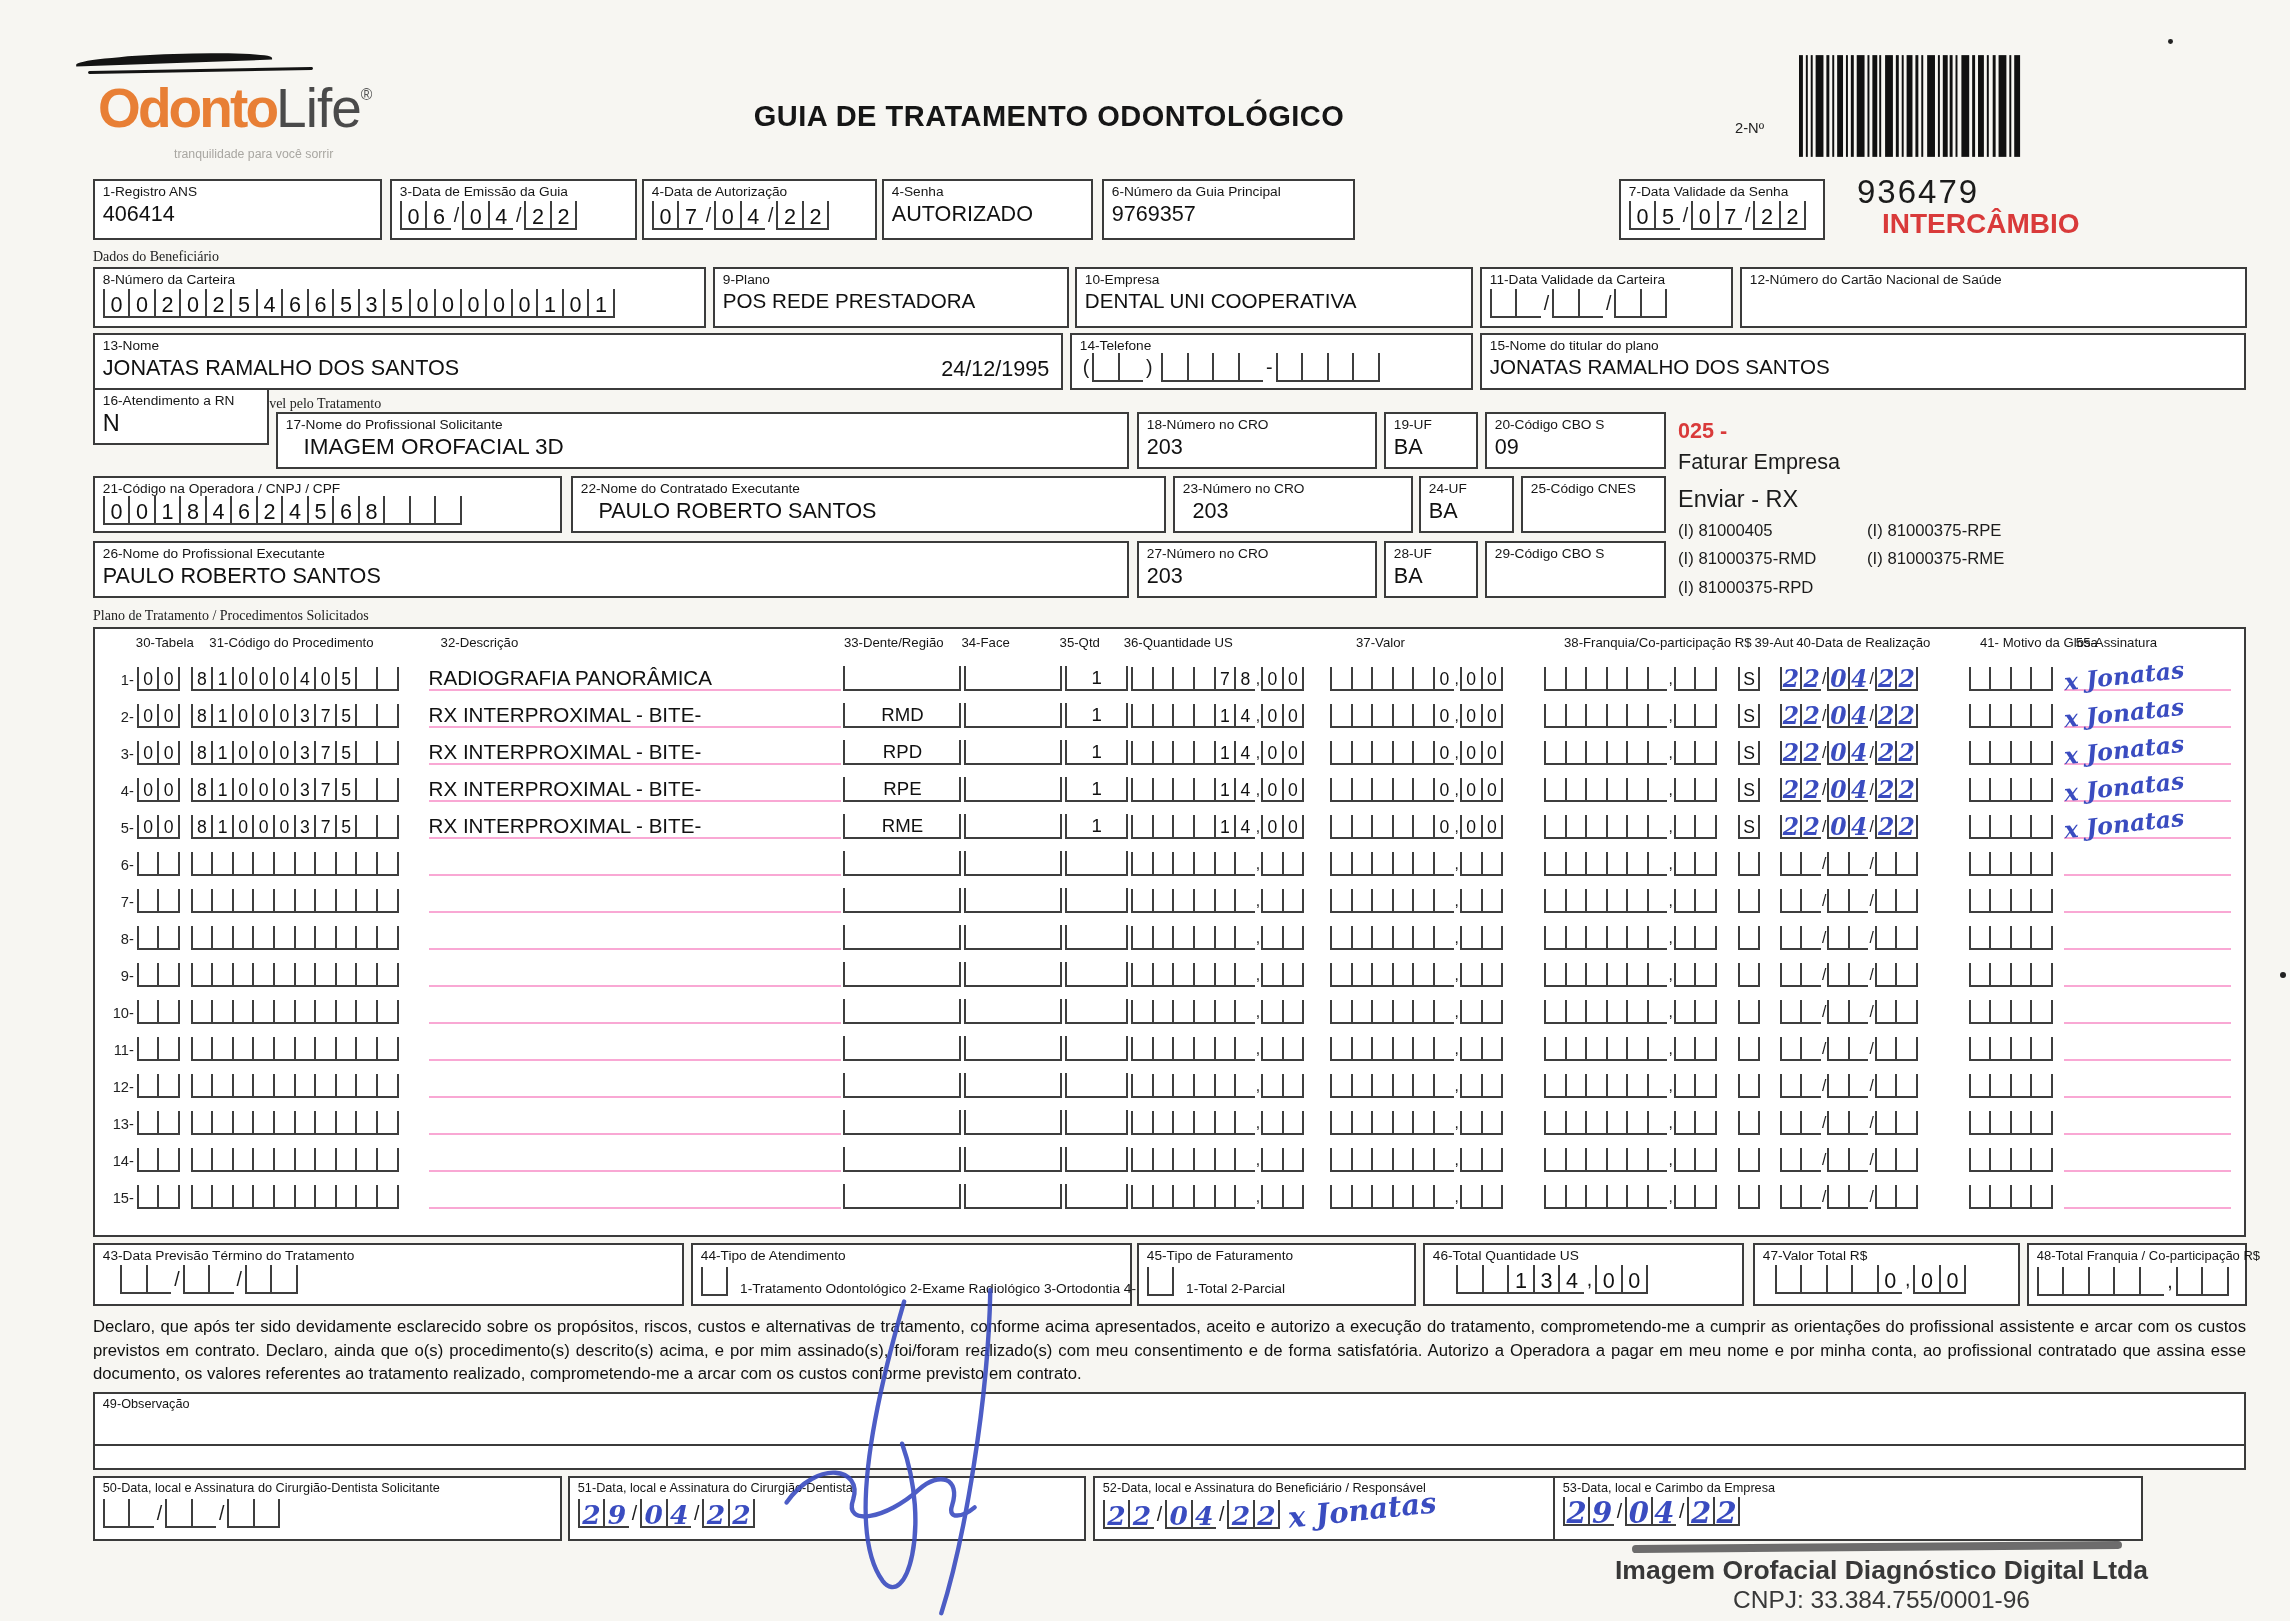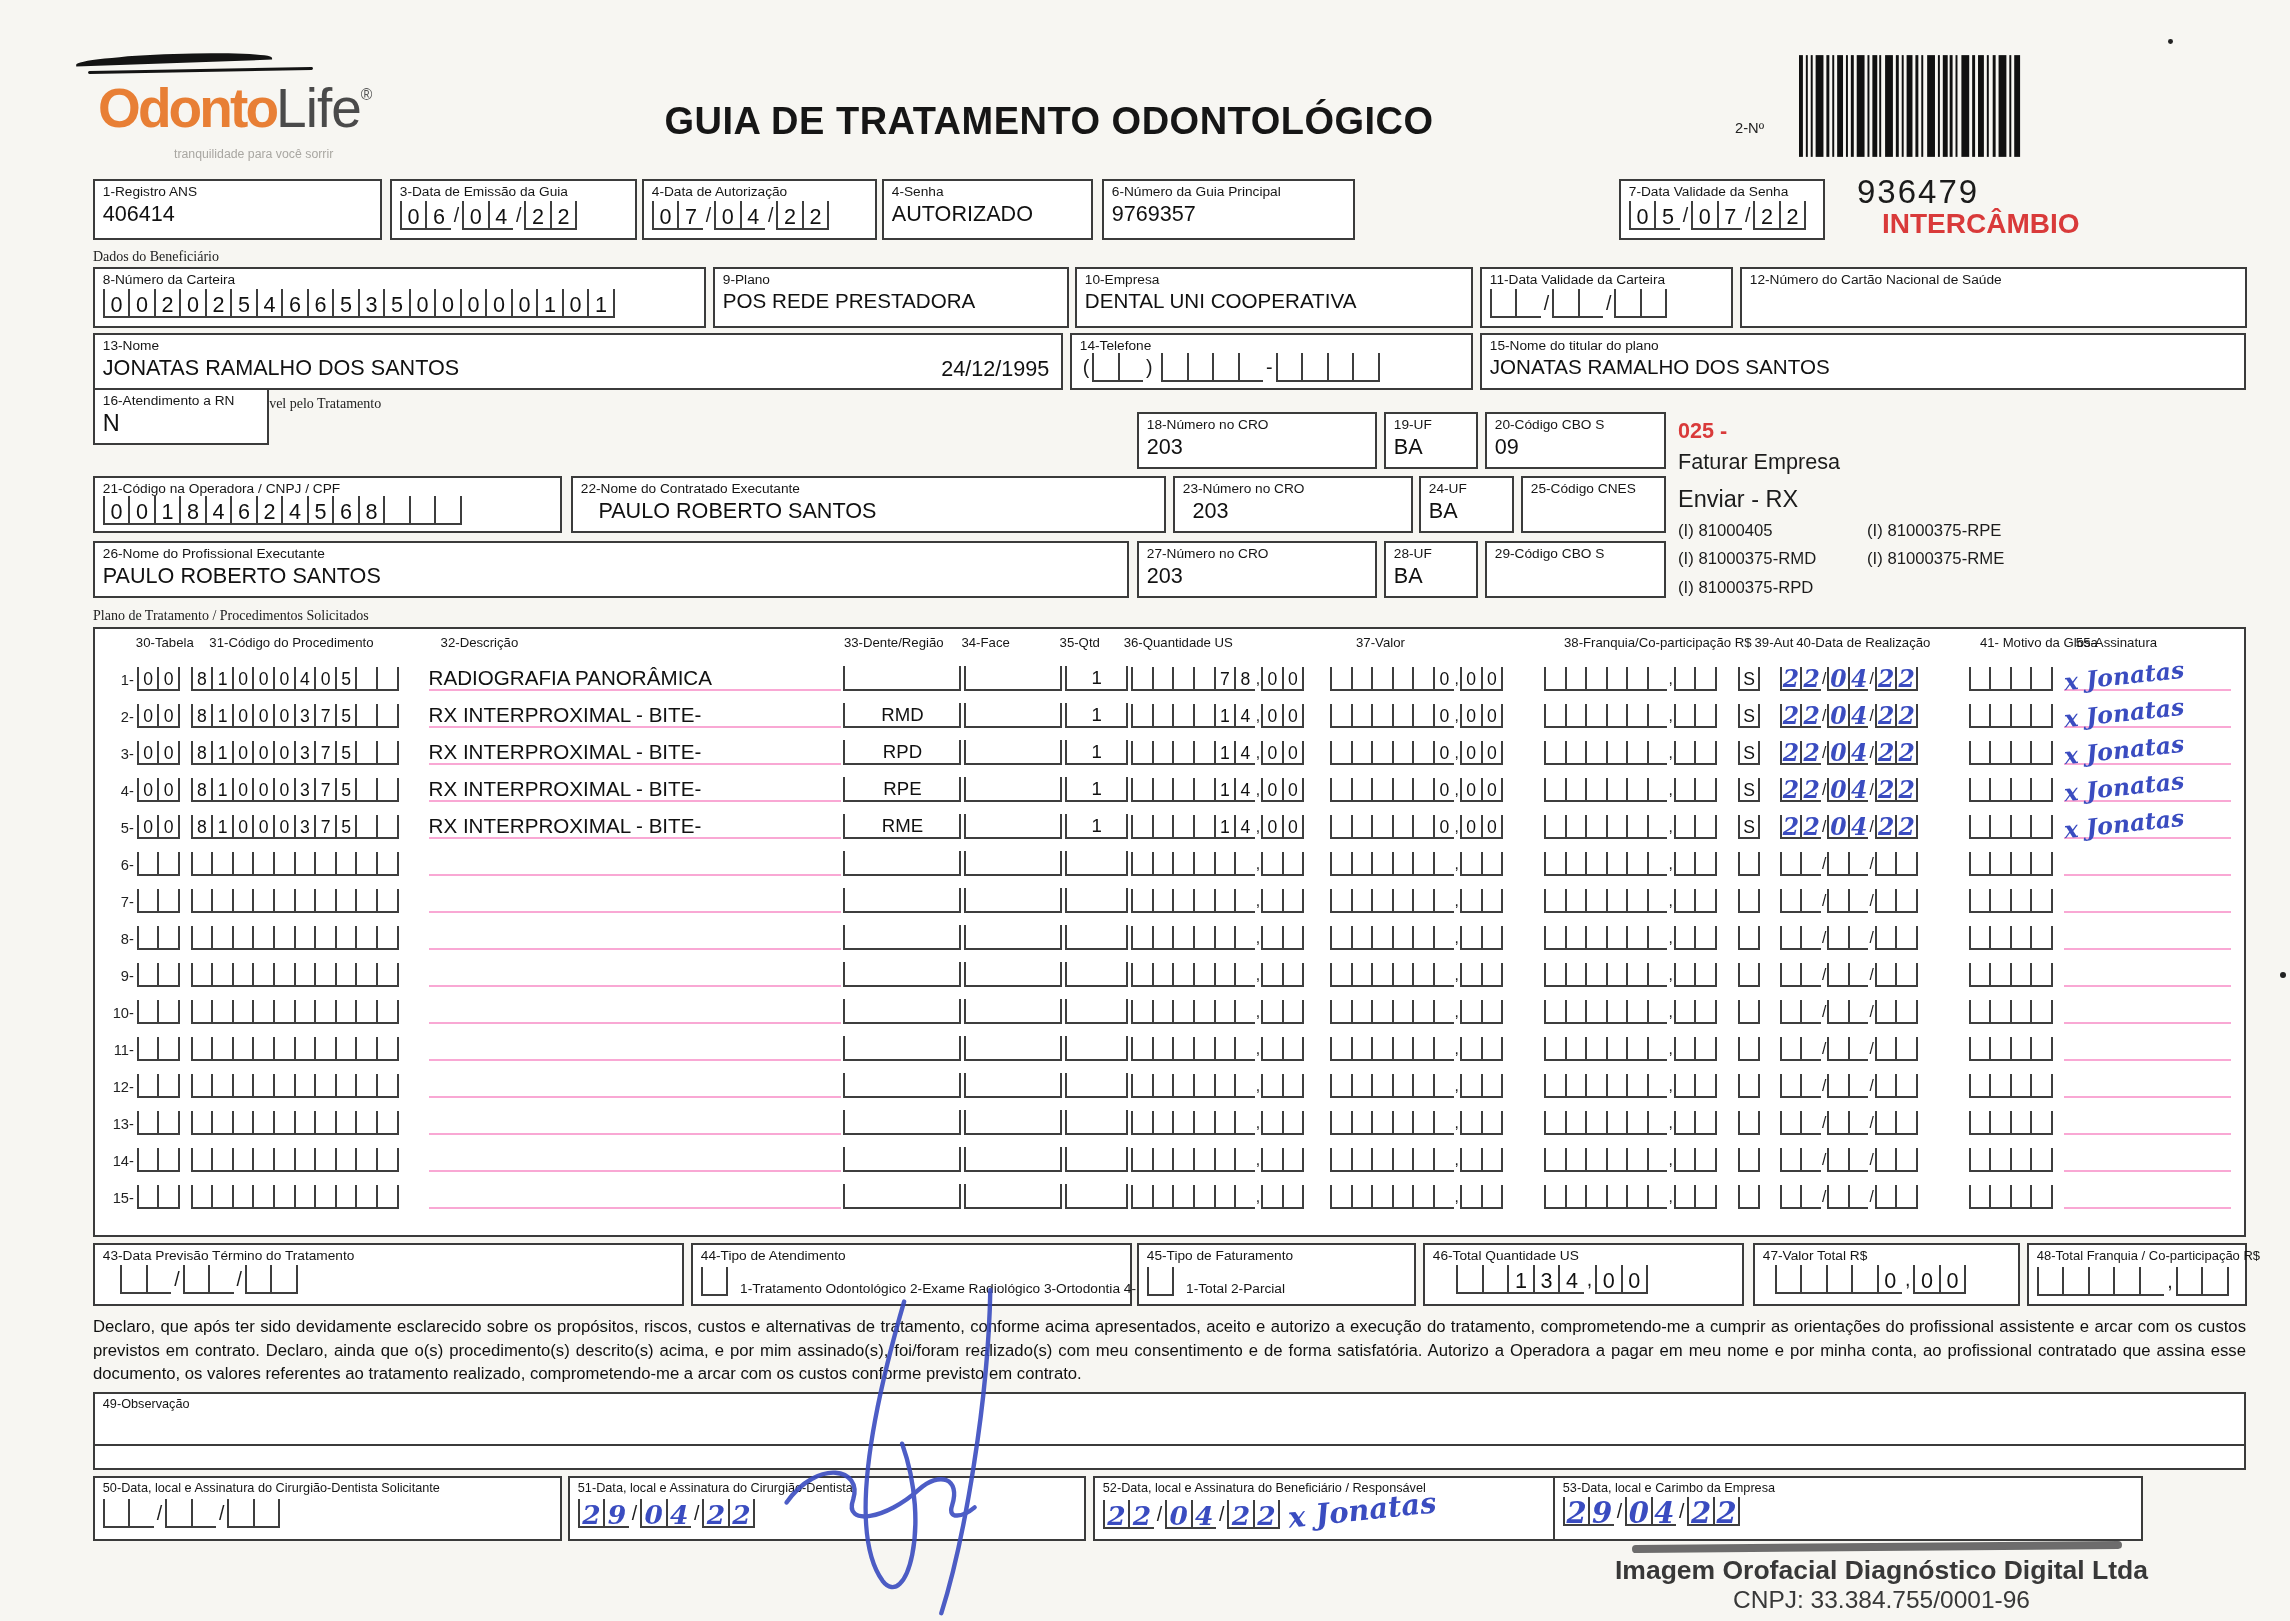--- a/index.html
+++ b/index.html
@@ -53,21 +53,21 @@
   <div class="artifact" style="left:76px;top:54px;width:196px;height:8.8px;border-radius:60% 60% 40% 40%/100% 100% 0 0;transform:rotate(-2deg);"></div>
   <div class="artifact" style="left:88px;top:69px;width:225px;height:2.9px;border-radius:2.9px;transform:rotate(-1deg);"></div>
   <div class="dot" style="left:2168px;top:39px;width:4.9px;height:4.9px;"></div>
   <div class="dot" style="left:2280px;top:972px;width:5.9px;height:5.9px;"></div>
 
   <div style="position:absolute;left:98px;top:76px;white-space:nowrap;">
     <span style="font-size:55px;font-weight:700;color:#e87f35;letter-spacing:-2.9px;">Odonto</span><span style="font-size:55px;font-weight:400;color:#4a4a4a;letter-spacing:-1px;">Life</span><span style="font-size:15.7px;color:#555;vertical-align:27.4px;">®</span>
   </div>
   <div style="position:absolute;left:174px;top:147px;font-size:12.3px;color:#a9a7a2;">tranquilidade para você sorrir</div>
 
-  <div style="position:absolute;left:608px;top:100px;width:882px;text-align:center;font-size:38px;font-weight:600;letter-spacing:0.5px;color:#161616;">GUIA DE TRATAMENTO ODONTOLÓGICO</div>
+  <div style="position:absolute;left:608px;top:100px;width:882px;text-align:center;font-size:29px;font-weight:600;letter-spacing:0.5px;color:#161616;">GUIA DE TRATAMENTO ODONTOLÓGICO</div>
 
   <div style="position:absolute;left:1735px;top:120px;font-size:14.7px;color:#222;">2-Nº</div>
   <svg style="position:absolute;left:1799px;top:55px;" width="225" height="102" viewBox="0 0 230 104">
     <g fill="#111">
       <rect x="0" width="4" height="104"></rect>
         <rect x="7" width="2" height="104"></rect>
         <rect x="12" width="2" height="104"></rect>
       <rect x="17" width="8" height="104"></rect>
         <rect x="28" width="3" height="104"></rect>
         <rect x="34" width="2" height="104"></rect>
@@ -240,20 +240,24 @@
     <div class="lbl">15-Nome do titular do plano</div>
     <div class="val" style="font-size:20.6px;">JONATAS RAMALHO DOS SANTOS</div>
   </div>
 
   <div class="section-lbl" style="left:93px;top:396px;">Dados do Contratado Responsável pelo Tratamento</div>
 
   <div class="fbox" style="left:93px;top:388px;width:176px;height:57px;">
     <div class="lbl">16-Atendimento a RN</div>
     <div class="val" style="font-size:23.5px;">N</div>
   </div>
+  <div class="fbox" style="left:276px;top:412px;width:853px;height:57px;">
+    <div class="lbl">17-Nome do Profissional Solicitante</div>
+    <div class="val" style="font-size:22.5px;margin-left:17.6px;">IMAGEM OROFACIAL 3D</div>
+  </div>
   <div class="fbox" style="left:1137px;top:412px;width:240px;height:57px;">
     <div class="lbl">18-Número no CRO</div>
     <div class="val">203</div>
   </div>
   <div class="fbox" style="left:1384px;top:412px;width:94px;height:57px;">
     <div class="lbl">19-UF</div>
     <div class="val">BA</div>
   </div>
   <div class="fbox" style="left:1485px;top:412px;width:181px;height:57px;">
     <div class="lbl">20-Código CBO S</div>

